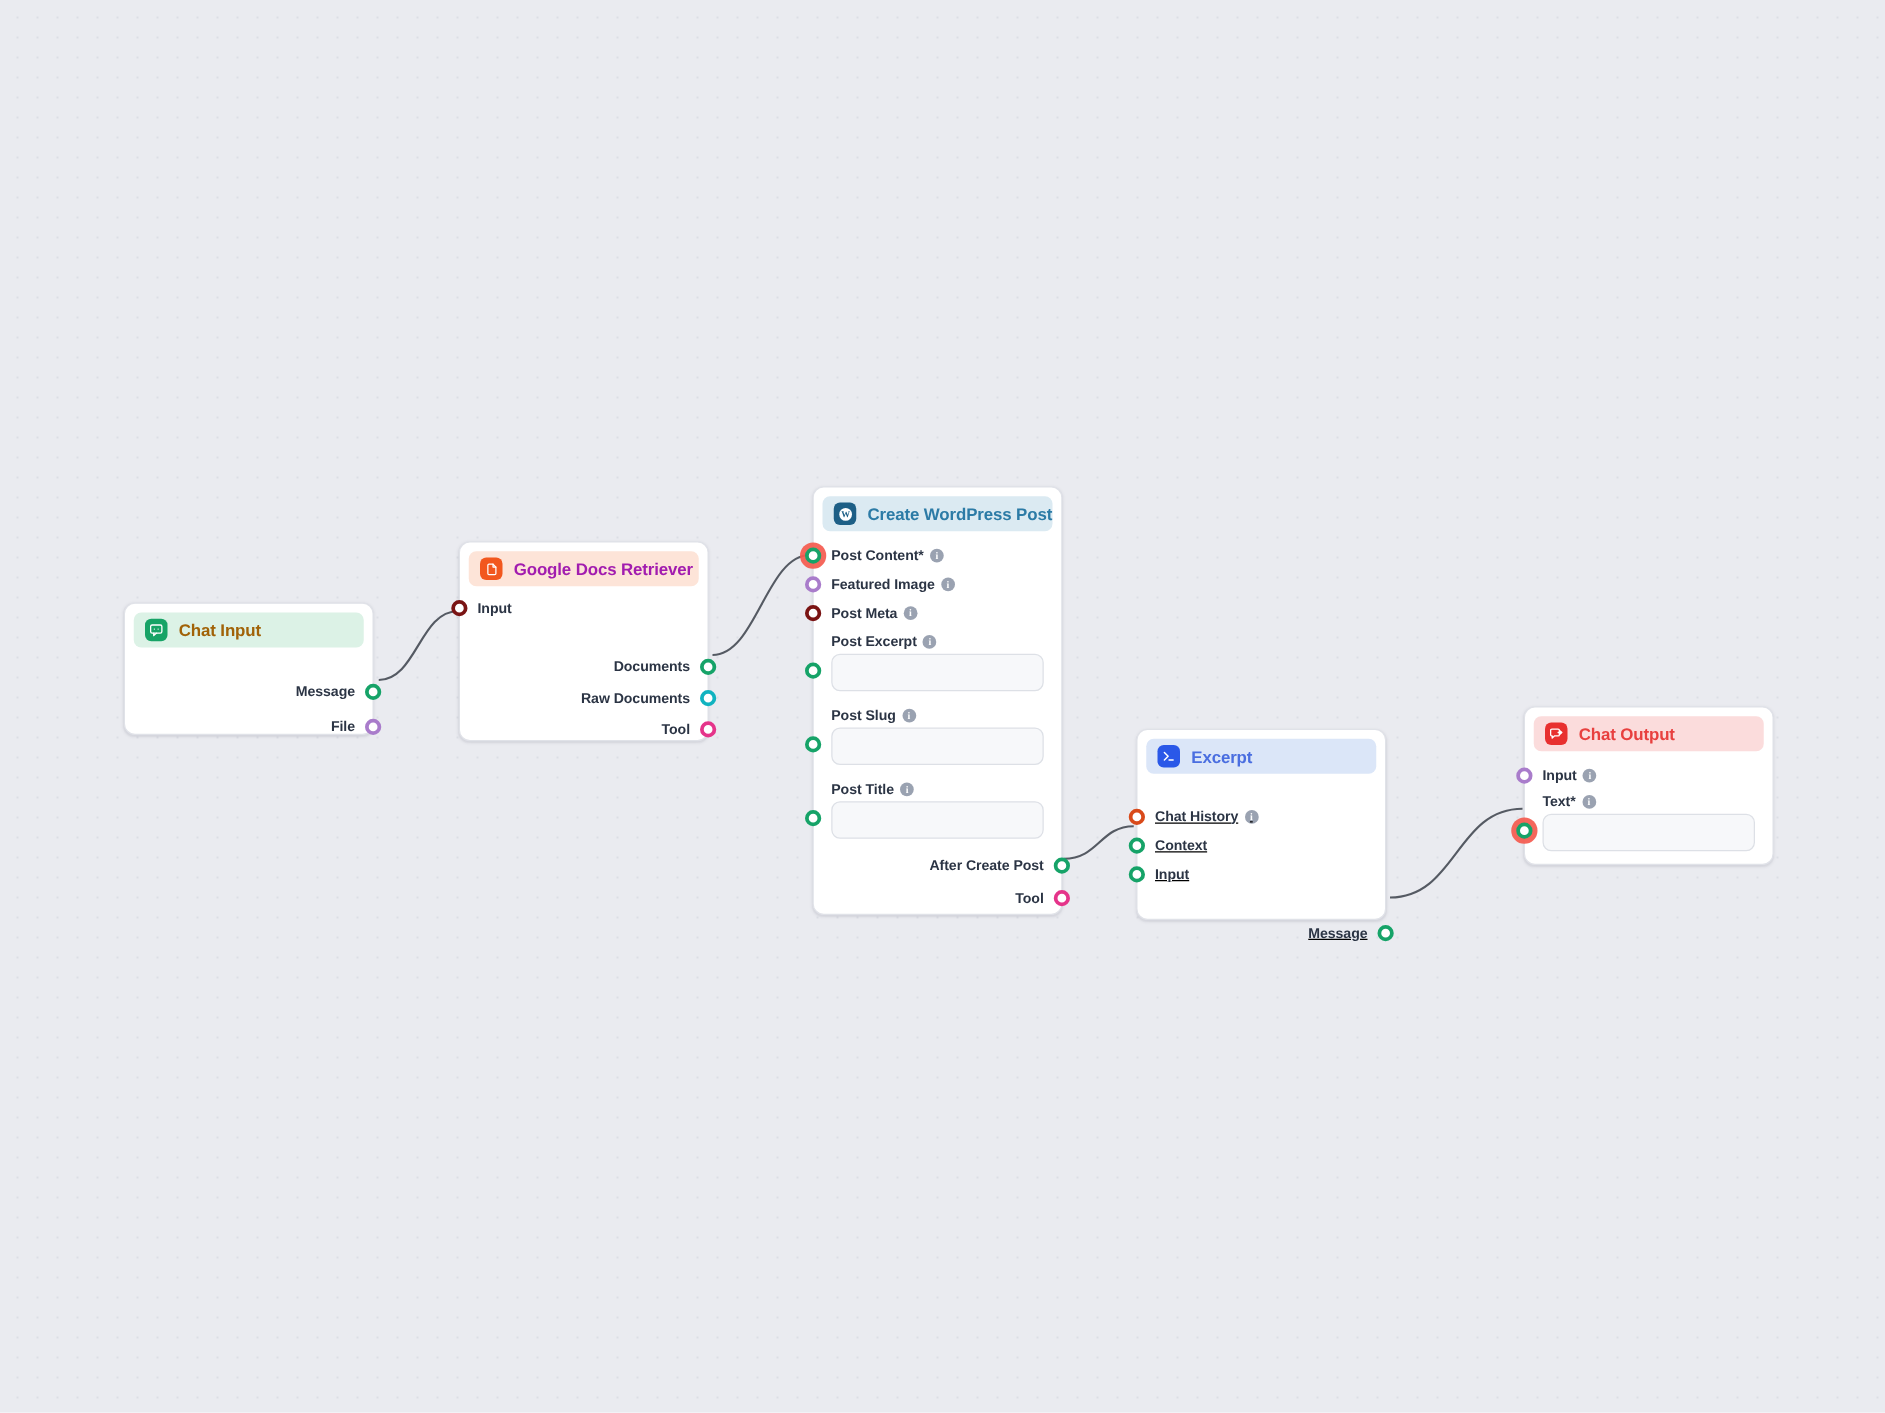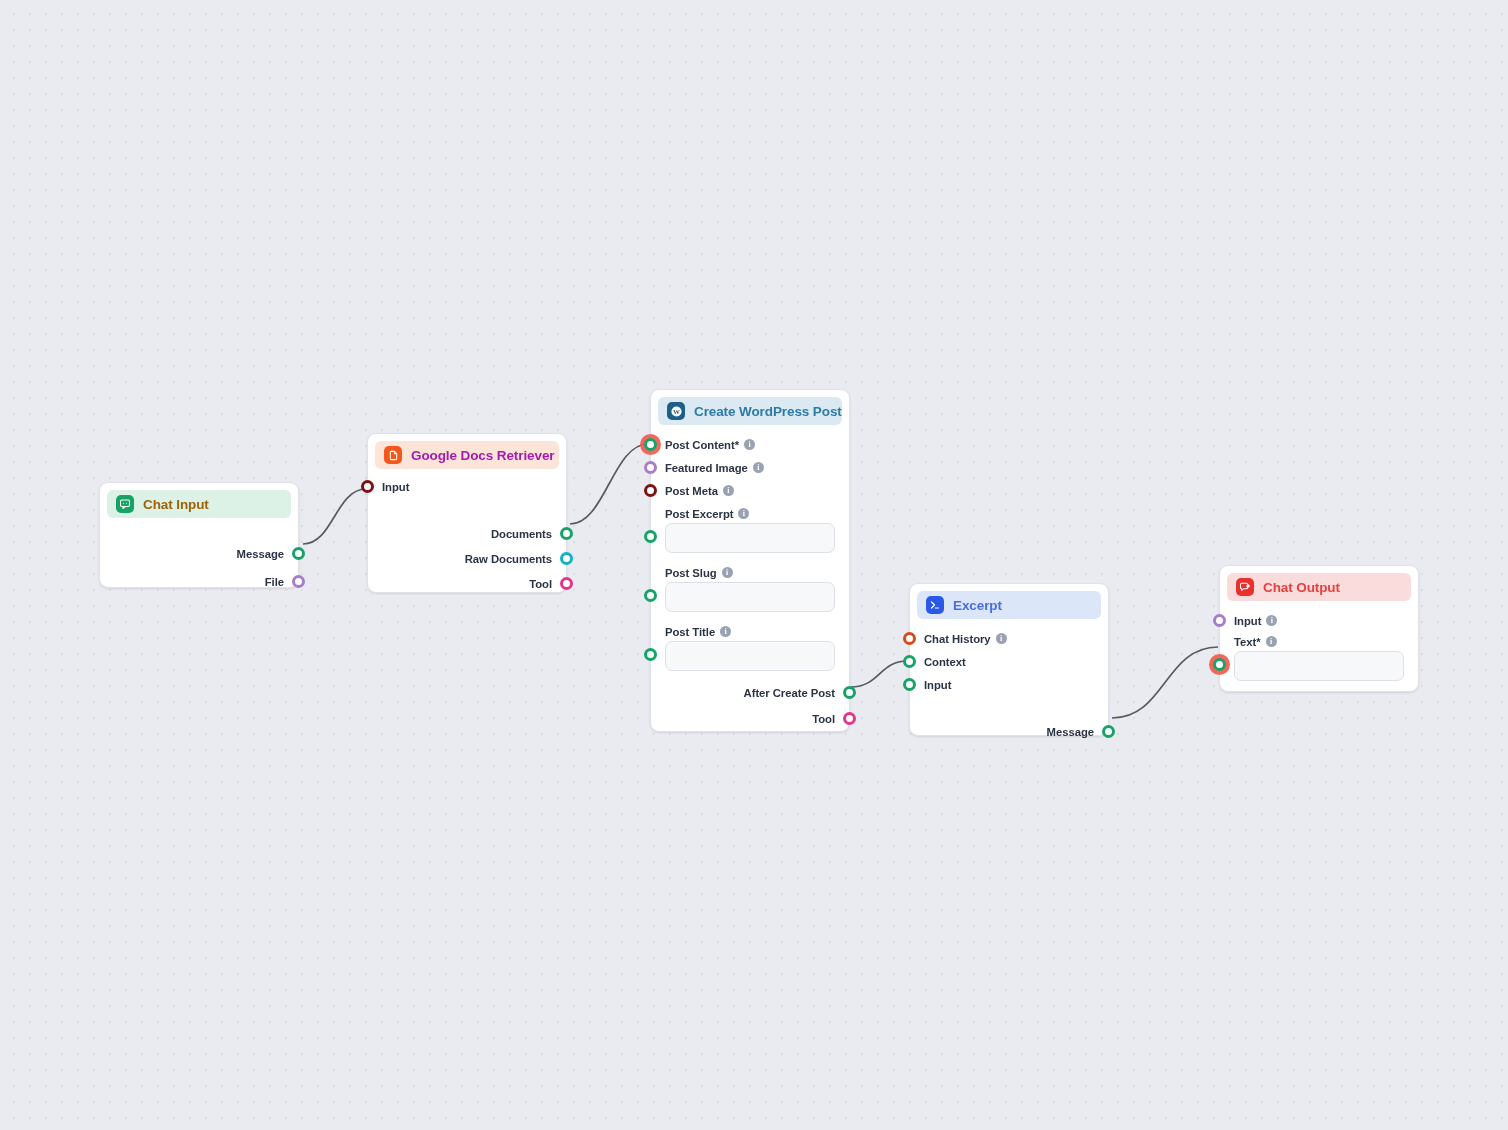--- a/index.html
+++ b/index.html
@@ -274,21 +274,21 @@
   <div class="node" id="node-prompt" style="left:909px; top:583px; width:200px; height:153px;">
     <div class="node-header" style="background:#dbe6f8;">
       <span class="node-icon" style="background:#2a58e8;">
         <svg width="12" height="12" viewBox="0 0 24 24" fill="none" stroke="#ffffff" stroke-width="2.4" stroke-linecap="round" stroke-linejoin="round">
           <path d="M5 6 L11 12 L5 18"></path>
           <path d="M12.5 18 H19"></path>
         </svg>
       </span>
       <span class="node-title" style="color:#4a6ee0;">Excerpt</span>
     </div>
-    <div class="node-body" style="padding-top:8px;">
+    <div class="node-body" style="padding-top:23px;text-decoration:underline;">
       <div class="row">
         <span class="handle left orange" style="top:5px;"></span>
         <span class="row-label">Chat History</span>
         <span class="info-icon">i</span>
       </div>
       <div class="row">
         <span class="handle left green" style="top:5px;"></span>
         <span class="row-label">Context</span>
       </div>
       <div class="row">

